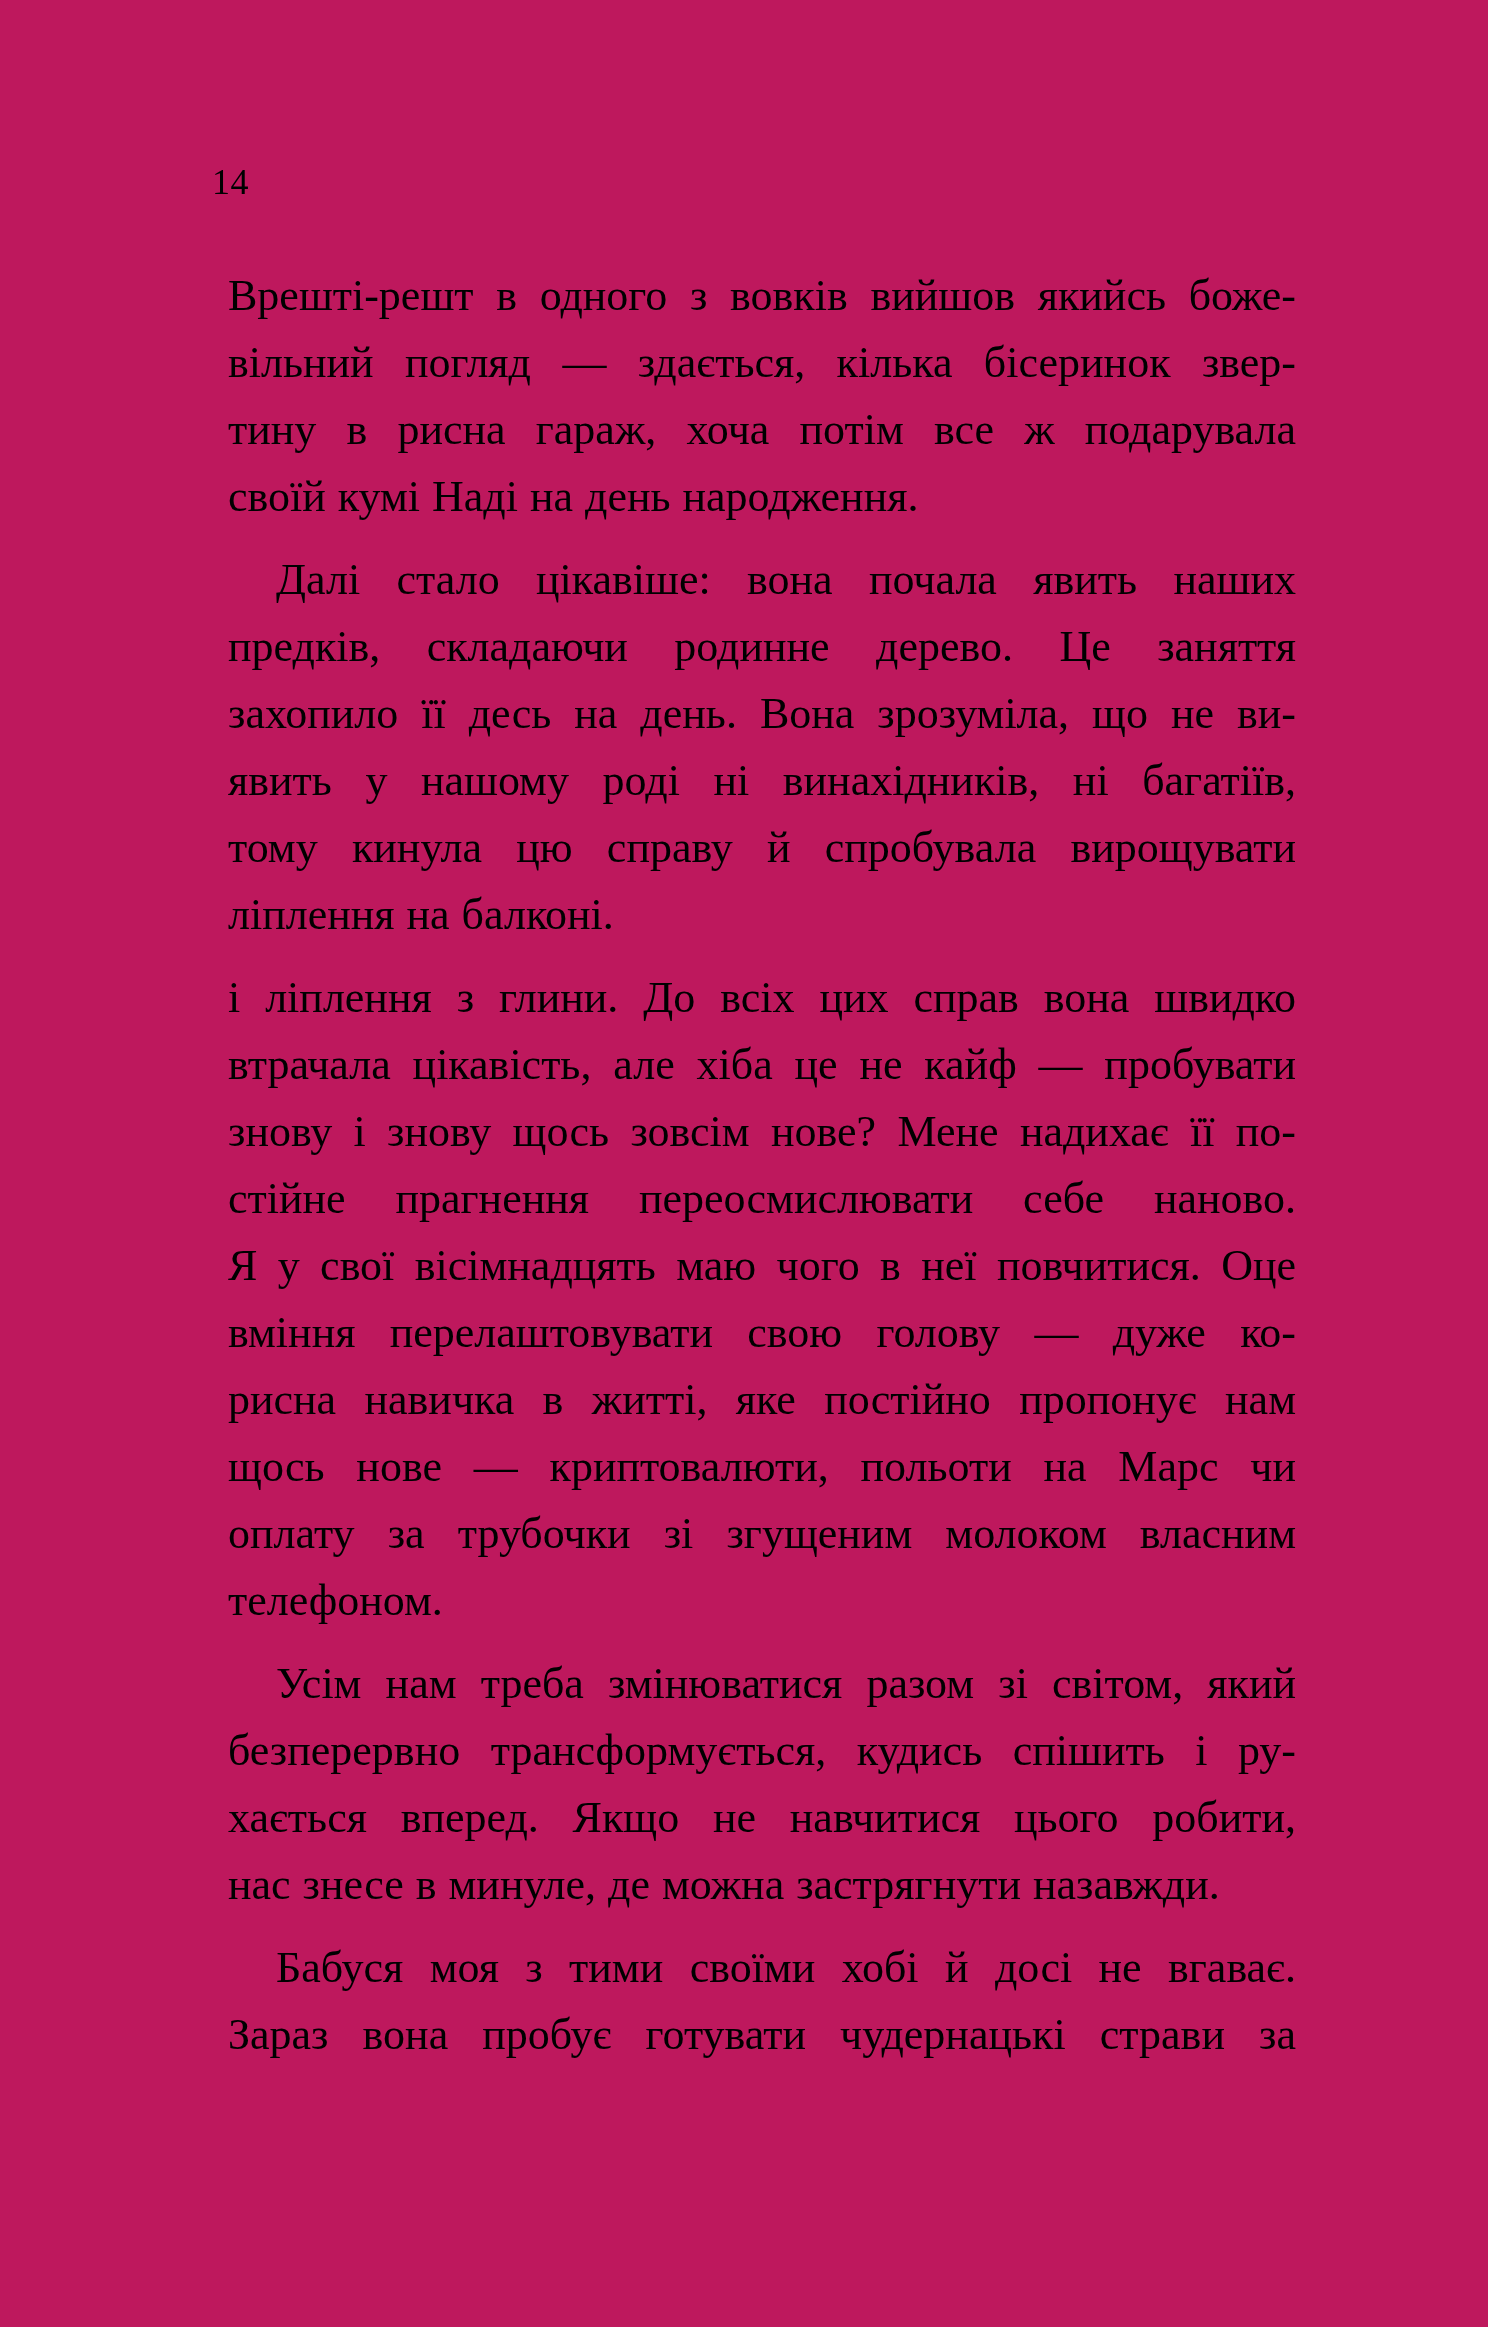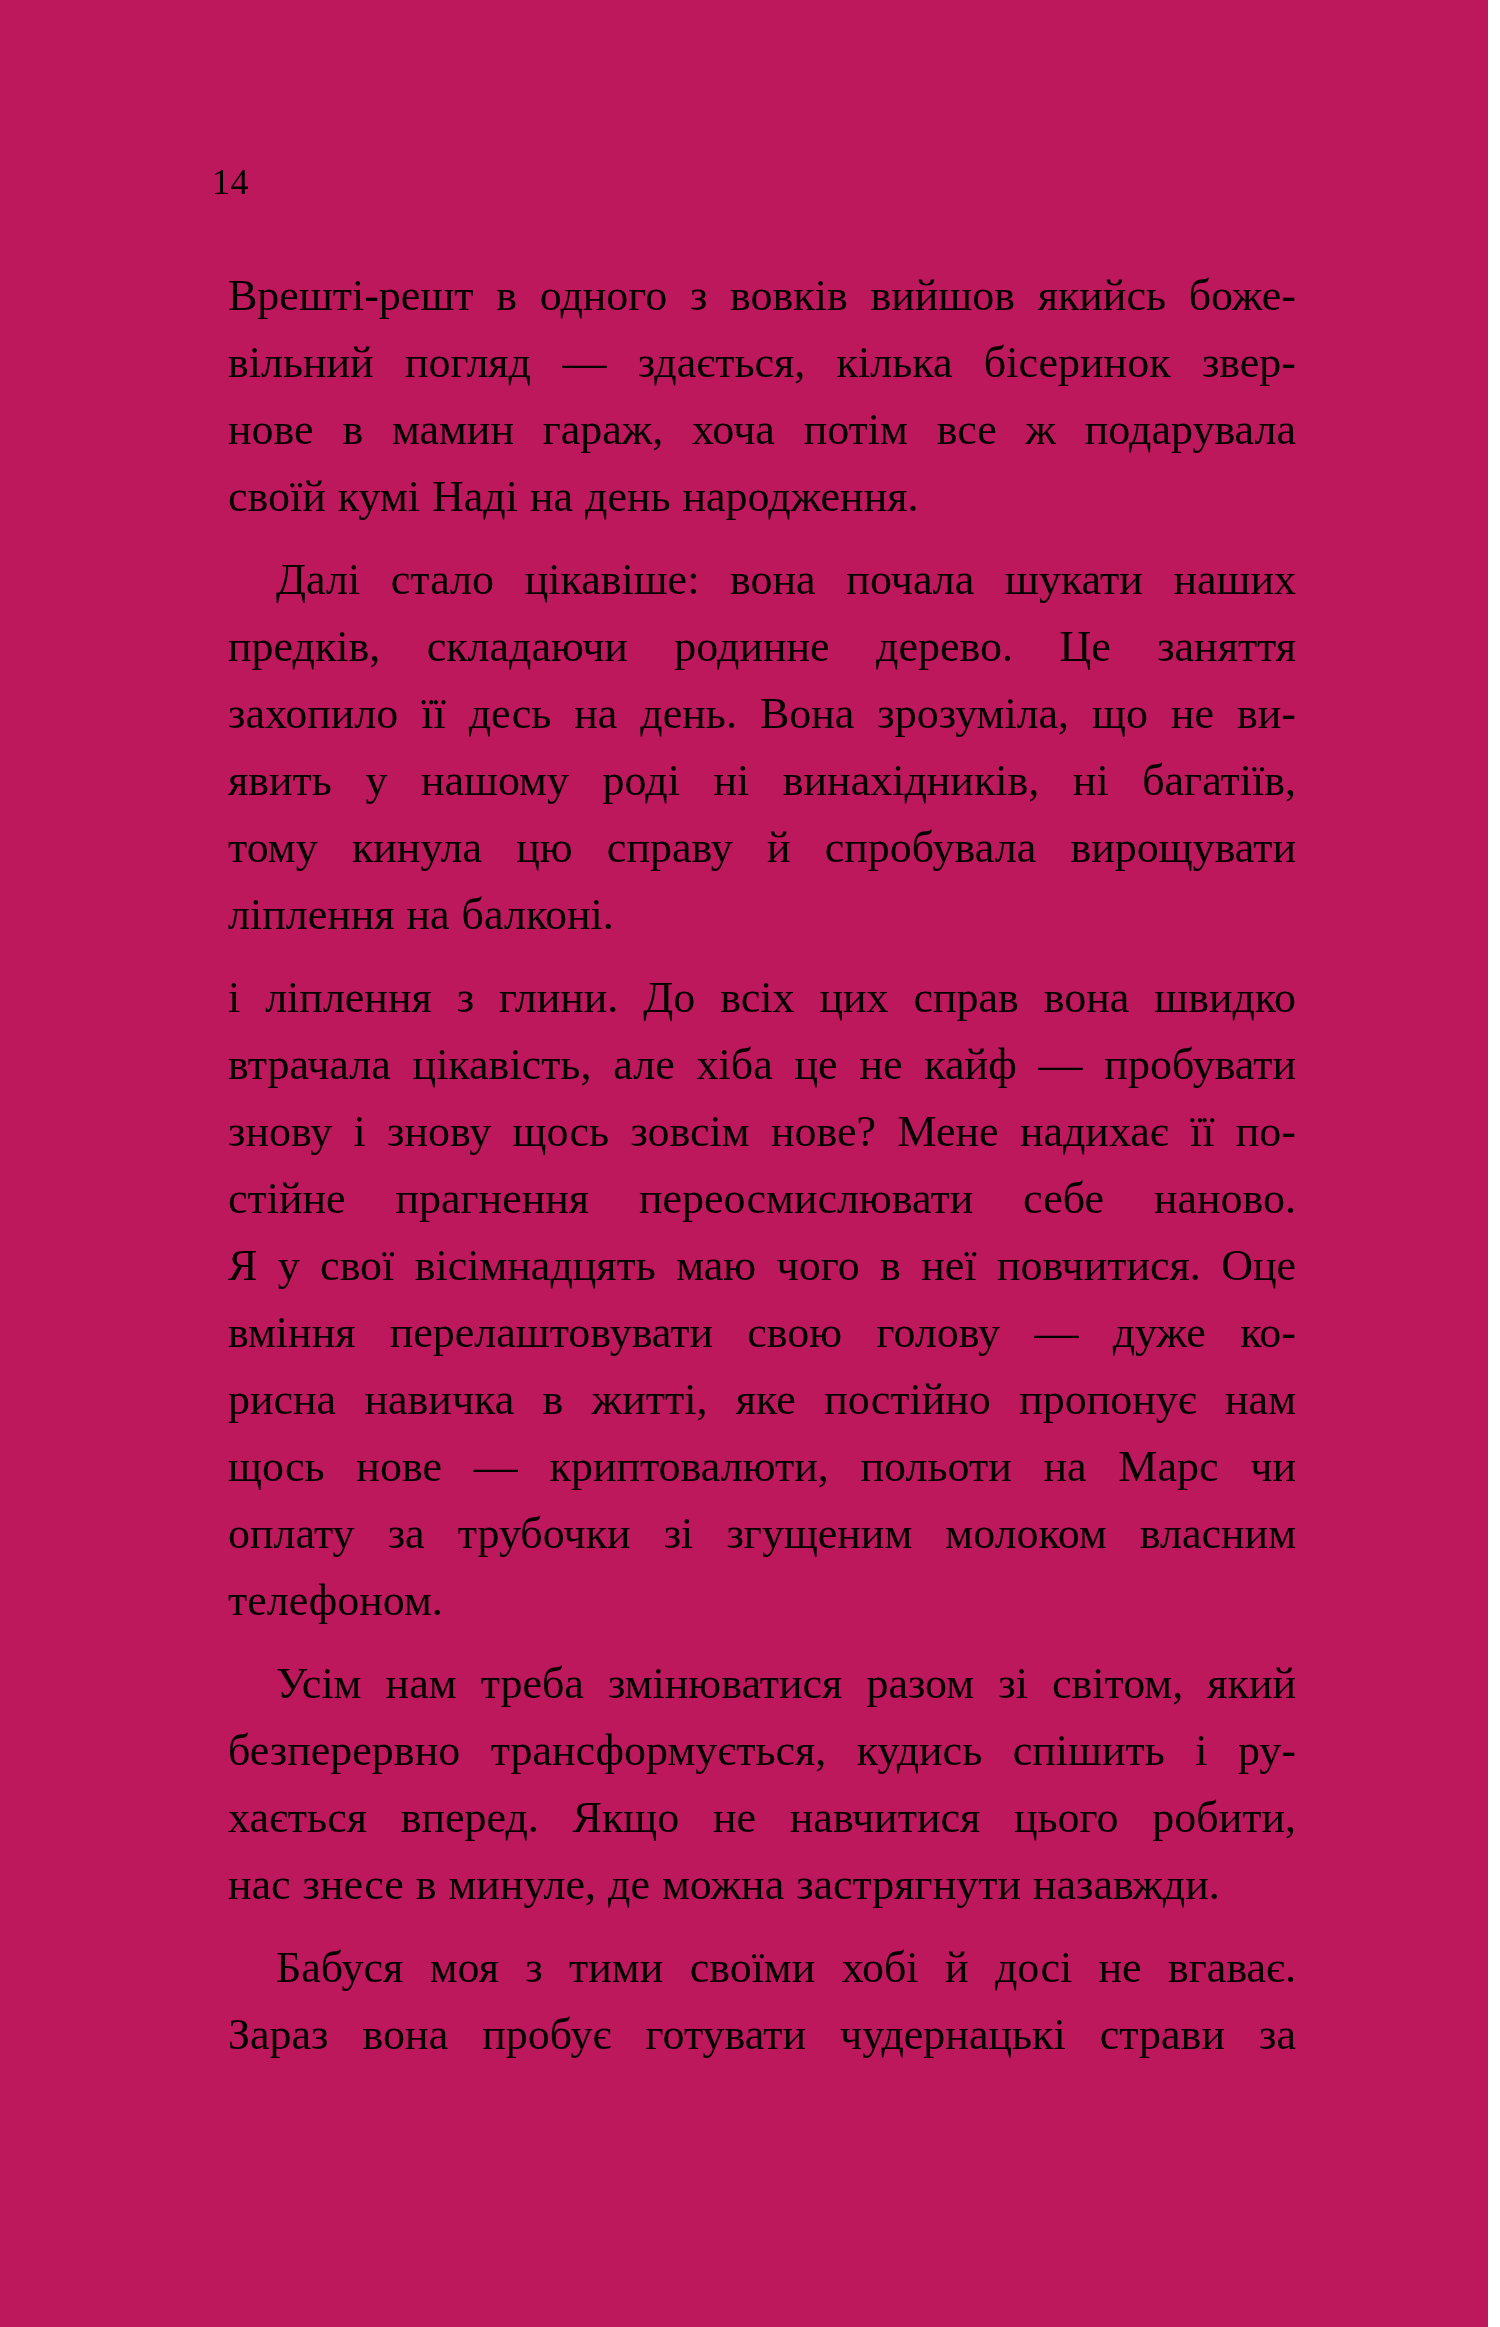--- a/index.html
+++ b/index.html
@@ -52,25 +52,25 @@
 </style>
 </head>
 <body>
 
 <div class="page">
   <div class="page-number">14</div>
   <div class="text-block">
       <div class="paragraph">
         <div class="line">Врешті-решт в одного з вовків вийшов якийсь боже-</div>
         <div class="line">вільний погляд — здається, кілька бісеринок звер-</div>
-        <div class="line">нове в мамин гараж, хоча потім все ж подарувала</div>
+        <div class="line">тину в рисна гараж, хоча потім все ж подарувала</div>
         <div class="line paragraph-end">своїй кумі Наді на день народження.</div>
       </div>
       <div class="paragraph">
-        <div class="line indented">Далі стало цікавіше: вона почала шукати наших</div>
+        <div class="line indented">Далі стало цікавіше: вона почала явить наших</div>
         <div class="line">предків, складаючи родинне дерево. Це заняття</div>
         <div class="line">захопило її десь на день. Вона зрозуміла, що не ви-</div>
         <div class="line">явить у нашому роді ні винахідників, ні багатіїв,</div>
         <div class="line">тому кинула цю справу й спробувала вирощувати</div>
         <div class="line paragraph-end">ліплення на балконі.</div>
       </div>
       <div class="paragraph">
         <div class="line">і ліплення з глини. До всіх цих справ вона швидко</div>
         <div class="line">втрачала цікавість, але хіба це не кайф — пробувати</div>
         <div class="line">знову і знову щось зовсім нове? Мене надихає її по-</div>

